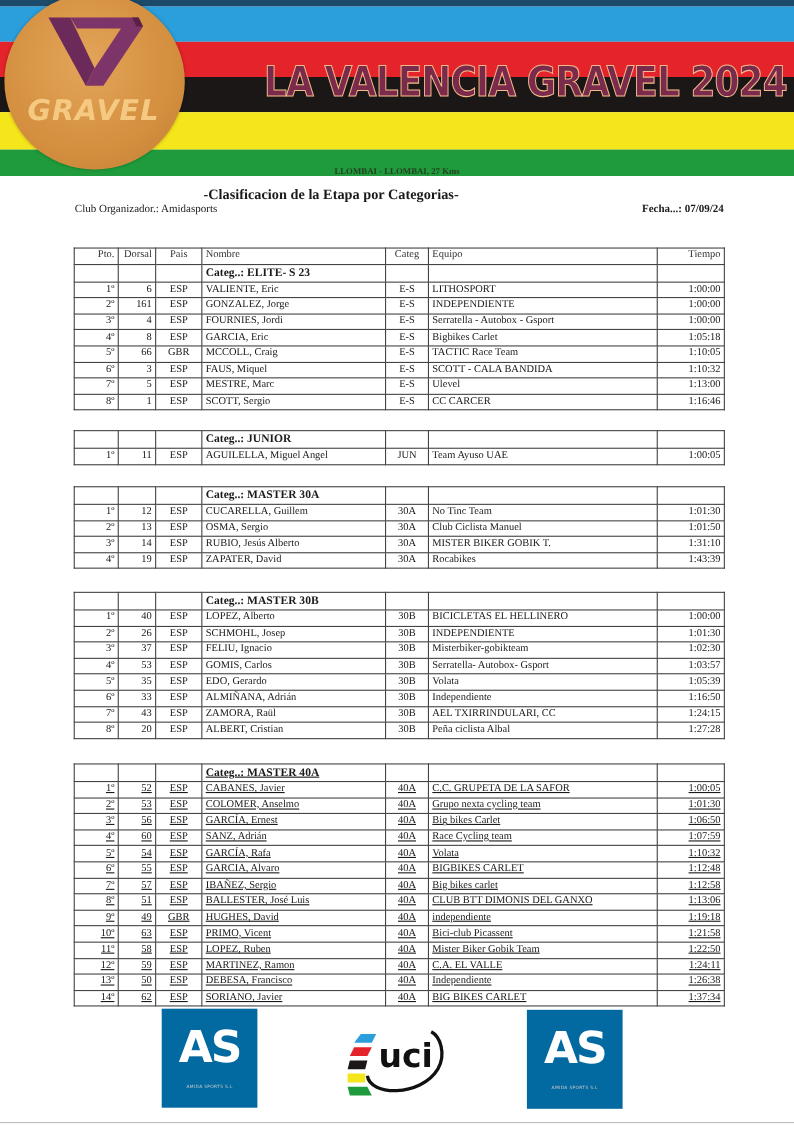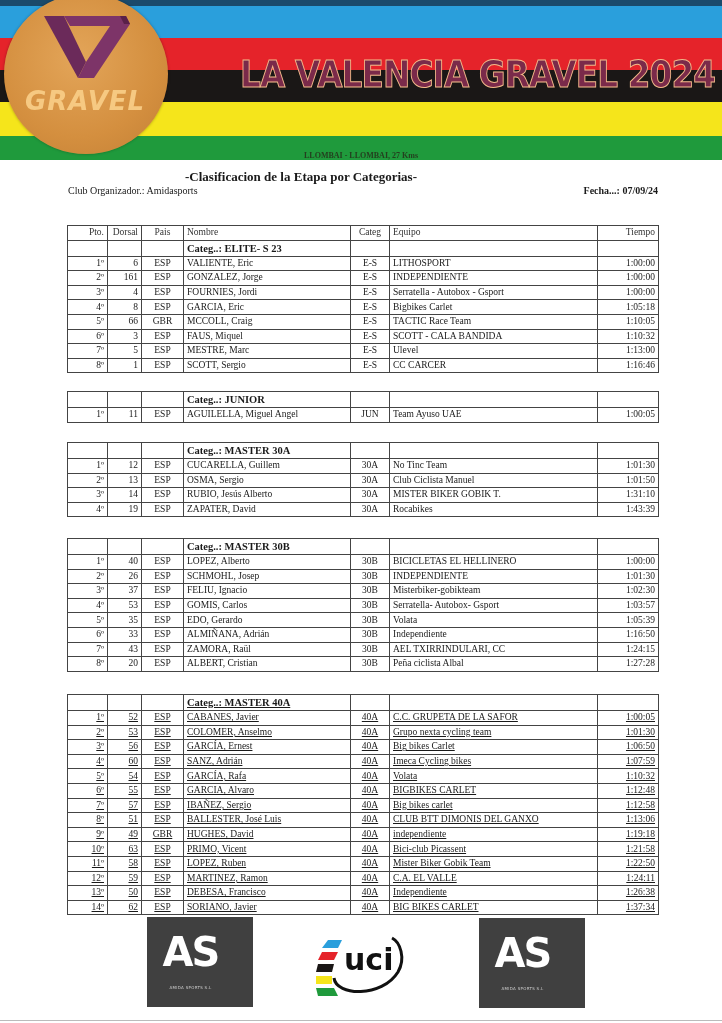--- a/index.html
+++ b/index.html
@@ -41,21 +41,21 @@
   table.res td { border: 1px solid #444; height: 13.6px; padding: 0 3px; white-space: nowrap; overflow: hidden; line-height: 13px; }
   table.res td.r { text-align: right; }
   table.res td.c { text-align: center; }
   table.res td.l { text-align: left; }
   table.res tr.cat td { font-weight: bold; font-size: 10.5px; height: 15px; }
   table.res tr.head td { color: #333; }
   col.c-pto { width: 40px; } col.c-dor { width: 34px; } col.c-pais { width: 42px; }
   col.c-nom { width: 167px; } col.c-cat { width: 39px; } col.c-eq { width: 208px; } col.c-t { width: 61px; }
 
   
-  .as-logo { position: absolute; width: 106px; height: 90px; background: #404040; }
+  .as-logo { position: absolute; width: 87px; height: 90px; background: #0369a1; }
   .as-logo .as-letters { position: absolute; left: 0; top: 12px; width: 87px; text-align: center;
                          font-family: "DejaVu Sans", sans-serif; font-weight: bold; font-size: 40px; color: #fff; letter-spacing: -2px; }
   .as-logo .as-sub { position: absolute; left: 0; top: 68px; width: 87px; text-align: center;
                      font-family: "DejaVu Sans", sans-serif; font-size: 4px; color: #ccc; letter-spacing: 0.3px; }
   .uci-logo { position: absolute; left: 312px; top: 932px; width: 100px; height: 72px; }
   .bottom-line { position: absolute; left: 0; top: 1020px; width: 722px; height: 1px; background: #bbb; }
 </style>
 </head>
 <body>
 
@@ -417,21 +417,21 @@
           <td class="c">40A</td>
           <td class="l">Big bikes Carlet</td>
           <td class="r">1:06:50</td>
         </tr>
         <tr>
           <td class="r">4º</td>
           <td class="r">60</td>
           <td class="c">ESP</td>
           <td class="l">SANZ, Adrián</td>
           <td class="c">40A</td>
-          <td class="l">Imeca Cycling bikes</td>
+          <td class="l">Race Cycling team</td>
           <td class="r">1:07:59</td>
         </tr>
         <tr>
           <td class="r">5º</td>
           <td class="r">54</td>
           <td class="c">ESP</td>
           <td class="l">GARCÍA, Rafa</td>
           <td class="c">40A</td>
           <td class="l">Volata</td>
           <td class="r">1:10:32</td>

